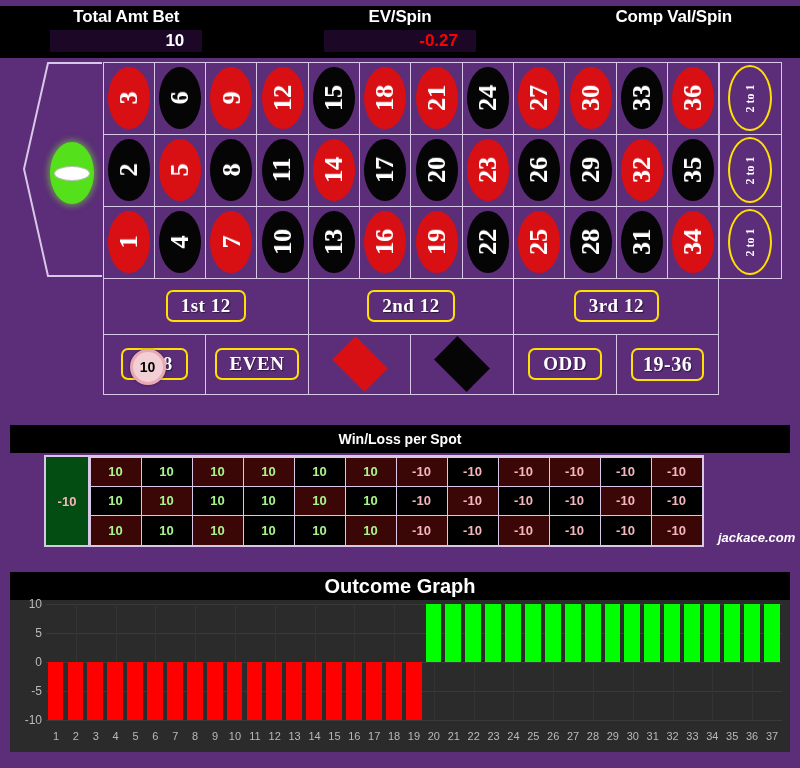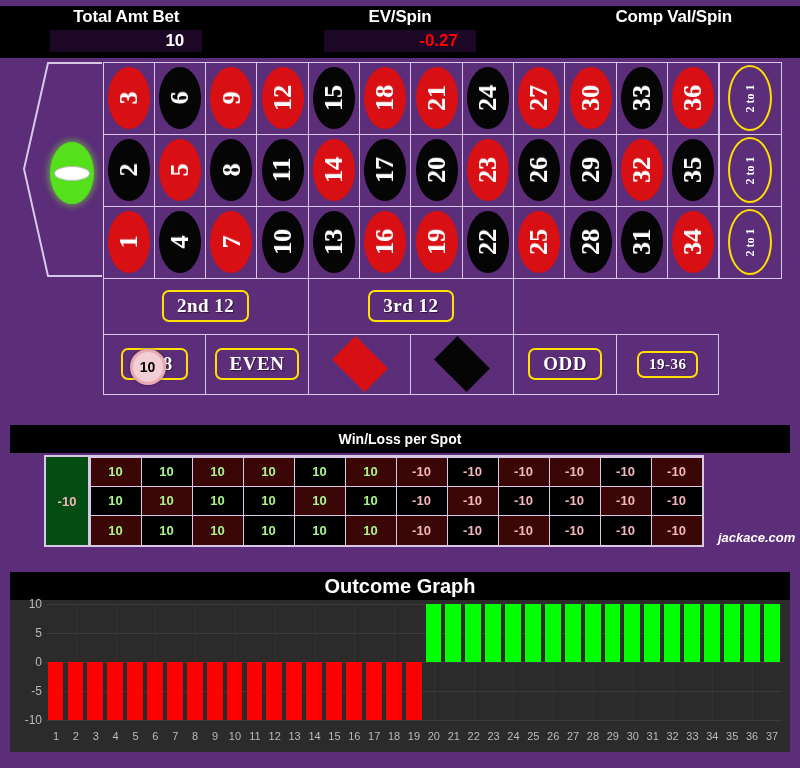--- a/index.html
+++ b/index.html
@@ -58,21 +58,21 @@
           display:grid;grid-template-columns:repeat(3,1fr);}
   #outside{position:absolute;left:103px;top:276px;width:616px;height:60px;
            display:grid;grid-template-columns:repeat(6,1fr);}
   .ocell{border:1px solid #d9c7e8;margin:-0.5px;display:flex;
          align-items:center;justify-content:center;box-sizing:border-box;
          position:relative;}
   .pill{border:2px solid #ffe000;border-radius:7px;padding:3px 13px;
         color:#fff;font-size:19px;font-weight:bold;
         font-family:"Liberation Serif",serif;letter-spacing:.5px;
         text-shadow:1px 1px 1px rgba(0,0,0,.5);}
-  .pill.sm{font-size:15px;padding:3px 10px;}
+  .pill.sm{font-size:20px;padding:3px 10px;}
   .diamond{width:46px;height:46px;transform:rotate(45deg) scale(1,.72);}
   .diamond.red{background:#d80f13;}
   .diamond.black{background:#050505;}
 
   .chip{position:absolute;left:26px;top:14px;width:30px;height:30px;
         border-radius:50%;background:#f2cfd4;border:3px solid #e8a8b4;
         display:flex;align-items:center;justify-content:center;
         color:#000;font-size:14px;font-weight:bold;z-index:5;
         box-shadow:0 0 3px rgba(0,0,0,.4);}
 
@@ -342,20 +342,23 @@
         </div>
       </div>
       <div class="c21cell">
         <div class="ov21">
           <span>2 to 1</span>
         </div>
       </div>
     </div>
 
   <div id="dozens">
+      <div class="ocell">
+        <div class="pill">1st 12</div>
+      </div>
       <div class="ocell">
         <div class="pill">2nd 12</div>
       </div>
       <div class="ocell">
         <div class="pill">3rd 12</div>
       </div>
     </div>
 
   <div id="outside">
       <div class="ocell">

